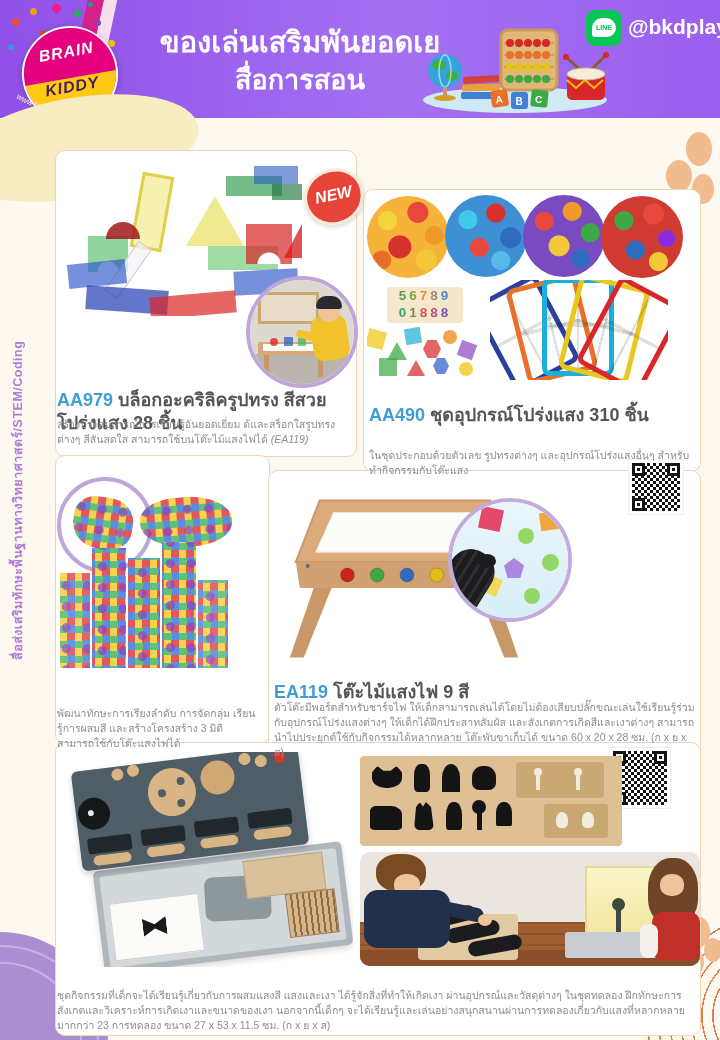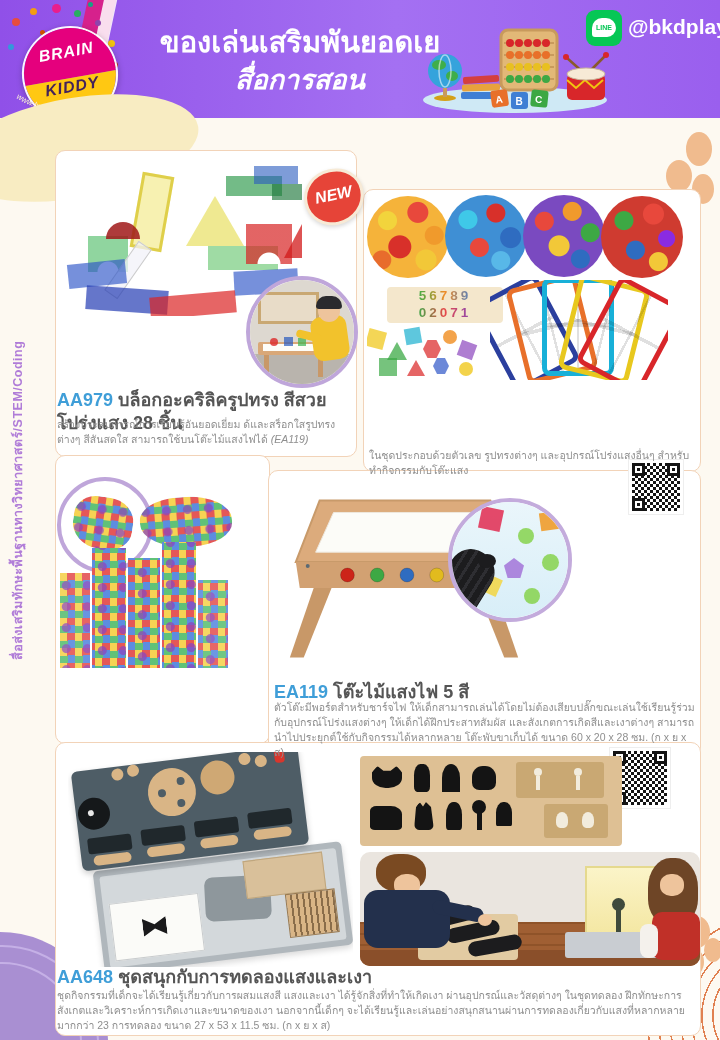--- a/index.html
+++ b/index.html
@@ -3,21 +3,21 @@
 <meta charset="utf-8">
 <style>
   html,body{margin:0;padding:0;background:#e9e9e9;}
   .page{position:relative;width:720px;height:1040px;margin:0 auto;background:#fdf9f1;overflow:hidden;
         font-family:"Liberation Sans","DejaVu Sans",sans-serif;}
   
   .header{position:absolute;left:0;top:0;width:720px;height:118px;
           background:linear-gradient(90deg,#9050e8,#a470f2 55%,#9a5fee);}
   .h-title{position:absolute;left:150px;top:22px;width:300px;text-align:center;color:#fff;font-weight:bold;}
   .h-title .t1{font-size:29px;line-height:40px;}
-  .h-title .t2{font-size:27px;line-height:36px;font-style:italic;}
+  .h-title .t2{font-size:27px;line-height:36px;}
   .line-badge{position:absolute;left:586px;top:10px;width:124px;height:38px;}
   .line-icon{position:absolute;left:0;top:0;width:36px;height:36px;border-radius:9px;background:#06c755;}
   .line-bubble{position:absolute;left:6px;top:8px;width:24px;height:19px;background:#fff;border-radius:10px 10px 9px 3px;
                font-size:7px;font-weight:bold;color:#06c755;text-align:center;line-height:19px;}
   .line-handle{position:absolute;left:42px;top:5px;font-size:21px;font-weight:bold;color:#fff;}
   
   .ribbon{position:absolute;left:82px;top:-8px;width:28px;height:72px;background:#d6218c;border-radius:5px;transform:rotate(12deg);}
   .ribbon2{position:absolute;left:100px;top:-12px;width:13px;height:62px;background:#fff;opacity:.85;border-radius:4px;transform:rotate(12deg);}
   .logo{position:absolute;left:22px;top:26px;width:92px;height:92px;border-radius:50%;overflow:hidden;
         transform:rotate(-10deg);border:2px solid rgba(255,255,255,.95);box-shadow:0 2px 6px rgba(0,0,0,.25);}
@@ -73,21 +73,21 @@
        radial-gradient(circle at 60% 20%,#f09a2c 0 9px,transparent 10px),
        radial-gradient(circle at 82% 46%,#3da844 0 9px,transparent 10px),
        radial-gradient(circle at 44% 62%,#f2c838 0 10px,transparent 11px),
        radial-gradient(circle at 70% 78%,#2f6cc0 0 9px,transparent 10px),#7a4ac0;}
   .c4{background:radial-gradient(circle at 28% 30%,#3da844 0 9px,transparent 10px),
        radial-gradient(circle at 64% 22%,#e8483c 0 10px,transparent 11px),
        radial-gradient(circle at 80% 52%,#8a2be2 0 8px,transparent 9px),
        radial-gradient(circle at 42% 66%,#2f6cc0 0 9px,transparent 10px),
        radial-gradient(circle at 70% 80%,#f2c838 0 9px,transparent 10px),#cf3b30;}
   
-  .num-tile{position:absolute;left:387px;top:287px;width:116px;height:36px;background:#f4e7cc;border-radius:4px;
+  .num-tile{position:absolute;left:387px;top:287px;width:76px;height:36px;background:#f4e7cc;border-radius:4px;
             text-align:center;font-weight:bold;font-size:13.5px;line-height:17px;letter-spacing:3px;}
   .num-row1{background-image:linear-gradient(90deg,#e84a9a,#35b04a,#f08c28,#3f7fd4,#e8c020);-webkit-background-clip:text;background-clip:text;color:transparent;}
   .num-row2{background-image:linear-gradient(90deg,#3f7fd4,#35b04a,#e8484a,#8048c0,#35b04a);-webkit-background-clip:text;background-clip:text;color:transparent;}
   
   .frame{position:absolute;width:62px;height:88px;border-width:5px;border-style:solid;border-radius:8px;background:
      linear-gradient(to right,transparent 48%,rgba(0,0,0,.12) 48% 52%,transparent 52%),
      linear-gradient(to bottom,transparent 46%,rgba(0,0,0,.12) 46% 50%,transparent 50%);}
   
   .shp{position:absolute;}
   
@@ -265,21 +265,21 @@
     <div style="position:absolute;left:66px;top:16px;width:26px;height:13px;border-radius:13px 13px 4px 4px;background:#2a2a2e"></div>
     <div style="position:absolute;left:46px;top:52px;width:26px;height:8px;border-radius:4px;background:#f2c22c;transform:rotate(14deg)"></div>
   </div>
 
   <div class="cdots c1" style="left:367px;top:196px"></div>
   <div class="cdots c2" style="left:445px;top:195px"></div>
   <div class="cdots c3" style="left:523px;top:195px"></div>
   <div class="cdots c4" style="left:601px;top:196px"></div>
   <div class="num-tile">
     <div class="num-row1">56789</div>
-    <div class="num-row2">02071</div>
+    <div class="num-row2">01888</div>
   </div>
   <div class="scene" style="left:367px;top:322px;width:122px;height:58px">
     <div class="shp" style="left:0;top:8px;width:18px;height:18px;transform:rotate(15deg);background:rgba(240,200,30,.75)"></div>
     <div class="shp" style="left:20px;top:20px;width:20px;height:18px;clip-path:polygon(50% 0,0 100%,100% 100%);background:rgba(60,170,70,.75)"></div>
     <div class="shp" style="left:38px;top:6px;width:16px;height:16px;transform:rotate(-10deg);background:rgba(40,180,210,.75)"></div>
     <div class="shp" style="left:56px;top:18px;width:18px;height:18px;clip-path:polygon(25% 0,75% 0,100% 50%,75% 100%,25% 100%,0 50%);background:rgba(220,50,50,.75)"></div>
     <div class="shp" style="left:76px;top:8px;width:14px;height:14px;border-radius:50%;background:rgba(240,140,30,.8)"></div>
     <div class="shp" style="left:92px;top:20px;width:16px;height:16px;transform:rotate(20deg);background:rgba(140,70,190,.7)"></div>
     <div class="shp" style="left:12px;top:36px;width:18px;height:18px;background:rgba(60,170,70,.7)"></div>
     <div class="shp" style="left:40px;top:38px;width:18px;height:16px;clip-path:polygon(50% 0,0 100%,100% 100%);background:rgba(220,50,50,.75)"></div>
@@ -426,32 +426,35 @@
   </div>
 
   <div class="ptitle" style="left:57px;top:389px;width:298px">
     <span class="pcode">AA979</span><span>บล็อกอะคริลิครูปทรง สีสวยโปร่งแสง 28 ชิ้น</span>
   </div>
   <div class="pdesc" style="left:57px;top:417px;width:300px">
     <span>สร้างประสบการณ์การเรียนรู้อันยอดเยี่ยม ด้และสร็อกใสรูปทรงต่างๆ สีสันสดใส สามารถใช้บนโต๊ะไม้แสงไฟได้</span>
     <i>(EA119)</i>
   </div>
 
+  <div class="ptitle" style="left:369px;top:404px;width:326px">
+    <span class="pcode">AA490</span><span>ชุดอุปกรณ์โปร่งแสง 310 ชิ้น</span>
+  </div>
   <div class="pdesc" style="left:369px;top:448px;width:328px">
     <span>ในชุดประกอบด้วยตัวเลข รูปทรงต่างๆ และอุปกรณ์โปร่งแสงอื่นๆ สำหรับทำกิจกรรมกับโต๊ะแสง</span>
   </div>
 
+  <div class="pdesc" style="left:57px;top:706px;width:204px">
+    <span>พัฒนาทักษะการเรียงลำดับ การจัดกลุ่ม เรียนรู้การผสมสี และสร้างโครงสร้าง 3 มิติ สามารถใช้กับโต๊ะแสงไฟได้</span>
+  </div>
 
   <div class="ptitle" style="left:274px;top:681px;width:420px">
-    <span class="pcode">EA119</span><span>โต๊ะไม้แสงไฟ 5 สี</span>
+    <span class="pcode">EA119</span><span>โต๊ะไม้แสงไฟ 9 สี</span>
   </div>
   <div class="pdesc" style="left:274px;top:700px;width:424px">
     <span>ตัวโต๊ะมีพอร์ตสำหรับชาร์จไฟ ให้เด็กสามารถเล่นได้โดยไม่ต้องเสียบปลั๊กขณะเล่นใช้เรียนรู้ร่วมกับอุปกรณ์โปร่งแสงต่างๆ ให้เด็กได้ฝึกประสาทสัมผัส และสังเกตการเกิดสีและเงาต่างๆ สามารถนำไปประยุกต์ใช้กับกิจกรรมได้หลากหลาย โต๊ะพับขาเก็บได้ ขนาด 60 x 20 x 28 ซม. (ก x ย x ส)</span>
   </div>
 
-  <div class="ptitle" style="left:57px;top:966px;width:630px">
-    <span class="pcode">AA648</span><span>ชุดสนุกกับการทดลองแสงและเงา</span>
-  </div>
   <div class="pdesc" style="left:57px;top:988px;width:640px">
     <span>ชุดกิจกรรมที่เด็กจะได้เรียนรู้เกี่ยวกับการผสมแสงสี แสงและเงา ได้รู้จักสิ่งที่ทำให้เกิดเงา ผ่านอุปกรณ์และวัสดุต่างๆ ในชุดทดลอง ฝึกทักษะการสังเกตและวิเคราะห์การเกิดเงาและขนาดของเงา นอกจากนี้เด็กๆ จะได้เรียนรู้และเล่นอย่างสนุกสนานผ่านการทดลองเกี่ยวกับแสงที่หลากหลาย มากกว่า 23 การทดลอง ขนาด 27 x 53 x 11.5 ซม. (ก x ย x ส)</span>
   </div>
 
 </div>
 
 </body></html>

